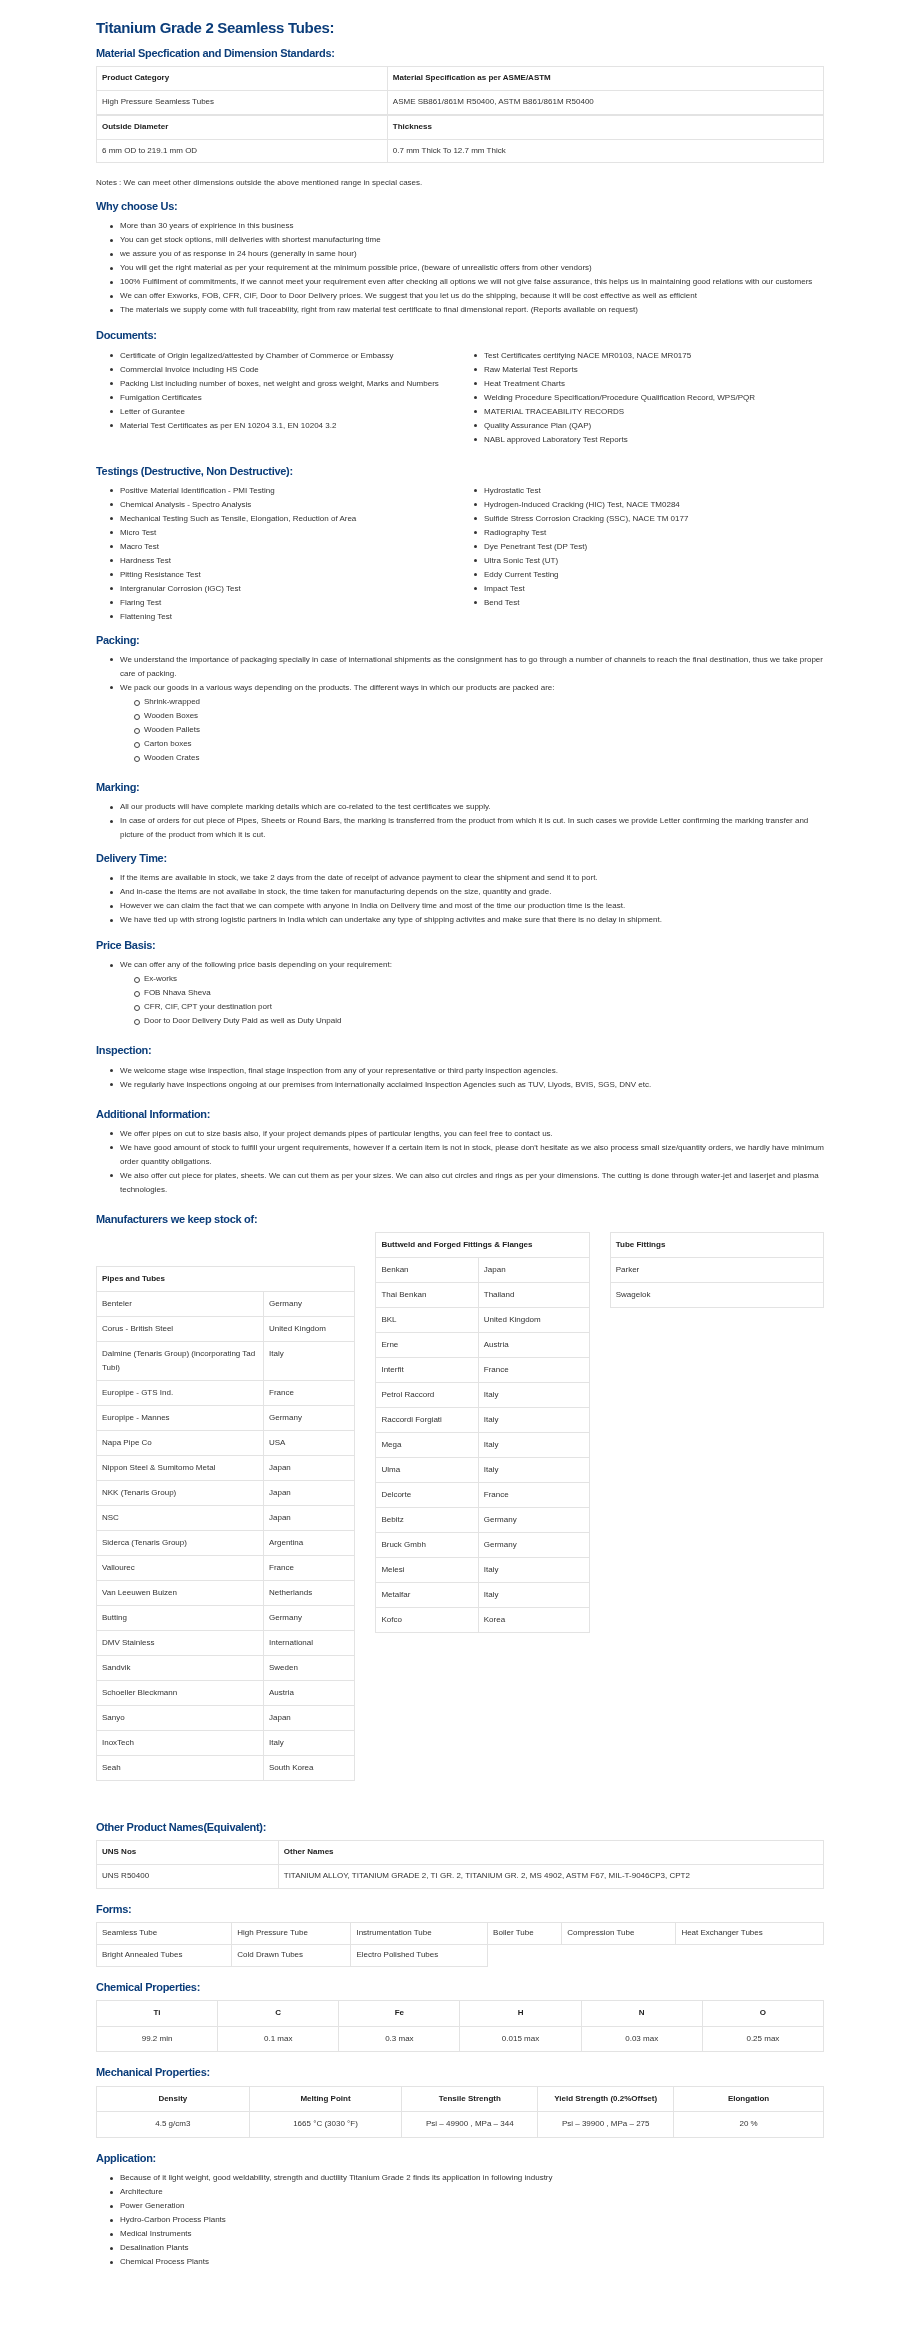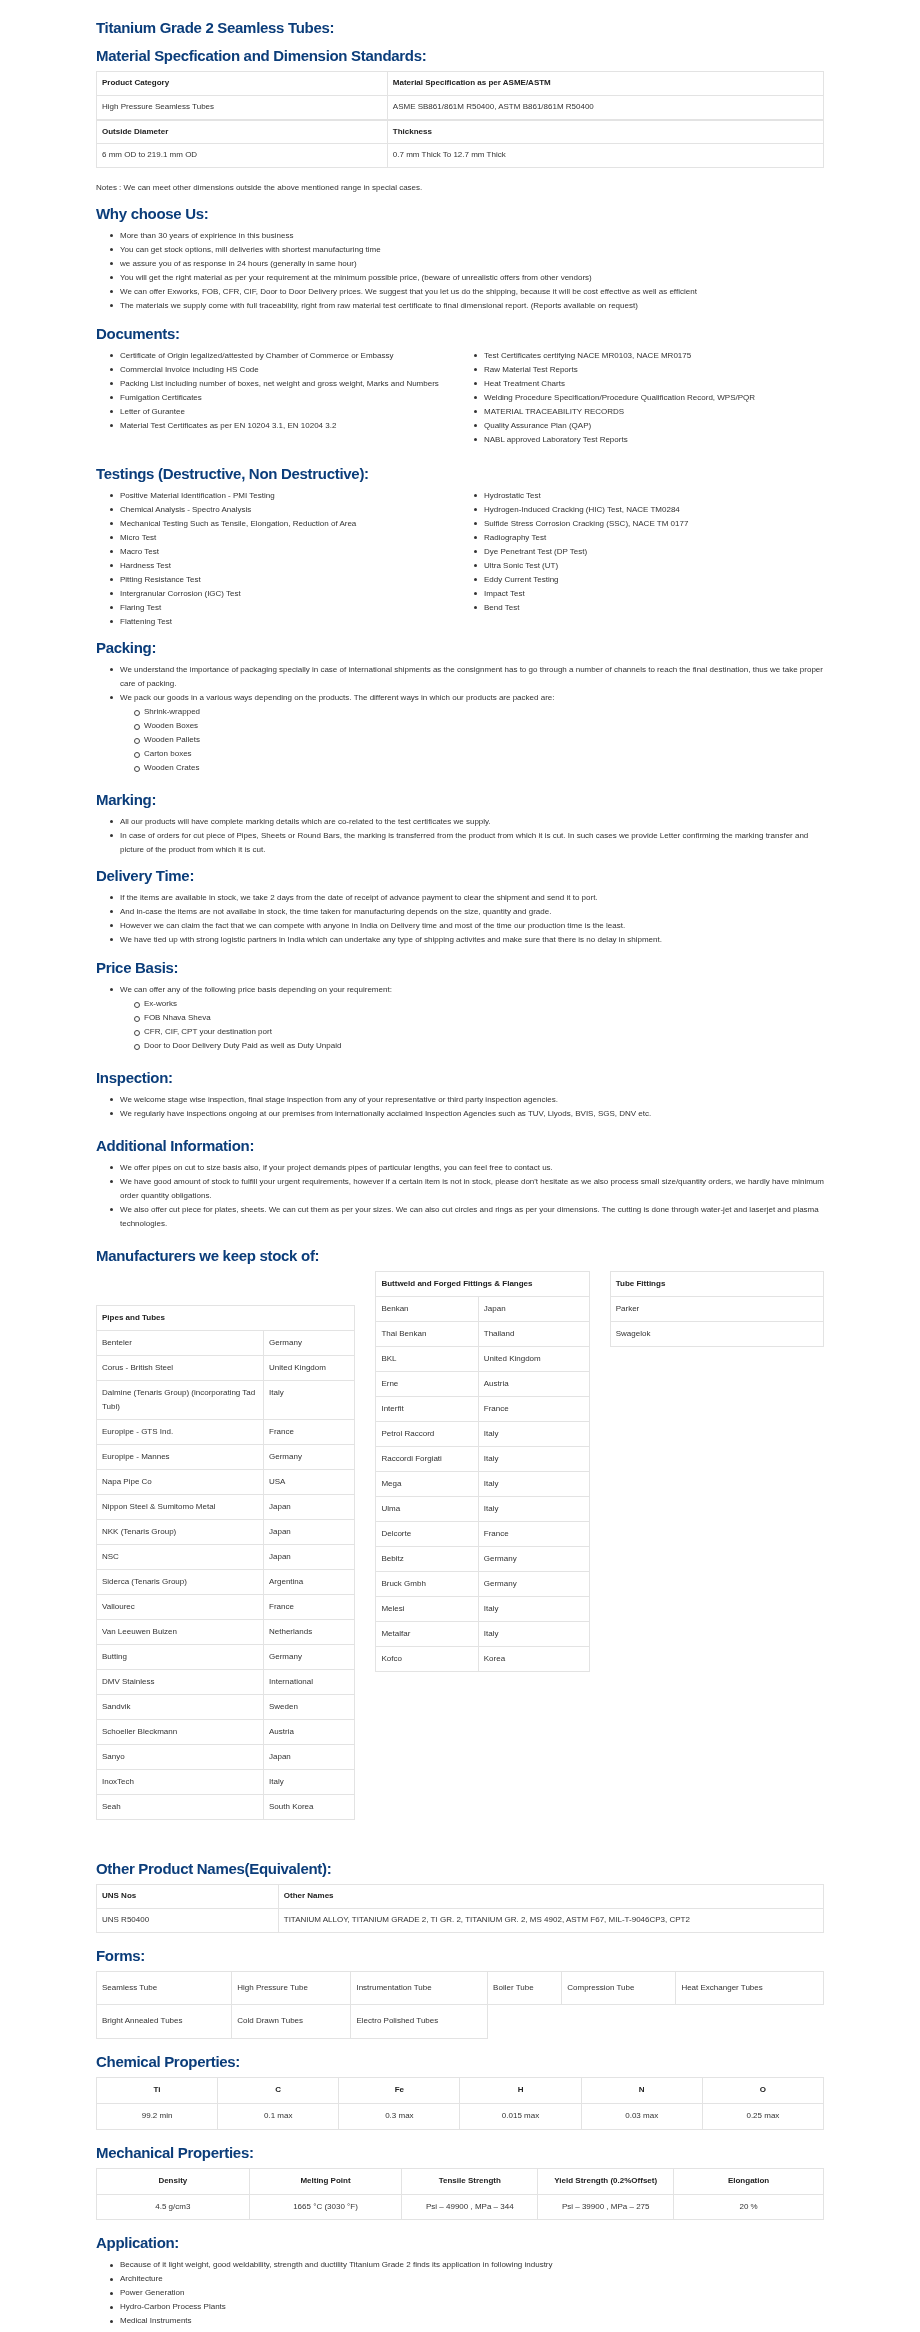--- a/index.html
+++ b/index.html
@@ -16,21 +16,21 @@
     font-family: "Liberation Sans", sans-serif;
     font-size: 15px;
     font-weight: bold;
     color: #0b3d7a;
     letter-spacing: -0.3px;
     margin: 2px 0 10px 0;
     line-height: 1.2;
   }
   h2 {
     font-family: "Liberation Sans", sans-serif;
-    font-size: 15px;
+    font-size: 11px;
     font-weight: bold;
     color: #0b3d7a;
     letter-spacing: -0.3px;
     margin: 10px 0 6px 0;
     line-height: 1.2;
   }
   table { border-collapse: collapse; width: 100%; }
   td, th {
     border: 1px solid #e3e3e3;
     padding: 5px 5px;
@@ -64,21 +64,21 @@
   .two-col { display: flex; }
   .two-col ul { flex: 1; }
   .two-col ul.left { max-width: 365px; }
   .mfr-wrap { display: flex; gap: 20px; align-items: flex-start; margin-top: 4px; }
   .mfr-wrap table td, .mfr-wrap table th { padding: 5px 5px; line-height: 14px; }
   .mfr-pipes { width: 276px; margin-top: 34px; }
   .mfr-pipes td:first-child { width: 167px; }
   .mfr-fittings { width: 228px; }
   .mfr-fittings td:first-child { width: 48%; }
   .mfr-tube { width: 228px; }
-  .forms td { padding: 10px 5px; }
+  .forms td { padding: 4px 5px; }
 </style>
 </head>
 <body>
 
 <div class="page">
 
   <h1>Titanium Grade 2 Seamless Tubes:</h1>
 
   <h2>Material Specfication and Dimension Standards:</h2>
   <table class="tbl-2col">
@@ -108,20 +108,21 @@
     </table>
 
   <p class="notes">Notes : We can meet other dimensions outside the above mentioned range in special cases.</p>
 
   <h2>Why choose Us:</h2>
   <ul>
     <li>More than 30 years of expirience in this business</li>
     <li>You can get stock options, mill deliveries with shortest manufacturing time</li>
     <li>we assure you of as response in 24 hours (generally in same hour)</li>
     <li>You will get the right material as per your requirement at the minimum possible price, (beware of unrealistic offers from other vendors)</li>
+    <li>100% Fulfilment of commitments, if we cannot meet your requirement even after checking all options we will not give false assurance, this helps us in maintaining good relations with our customers</li>
     <li>We can offer Exworks, FOB, CFR, CIF, Door to Door Delivery prices. We suggest that you let us do the shipping, because it will be cost effective as well as efficient</li>
     <li>The materials we supply come with full traceability, right from raw material test certificate to final dimensional report. (Reports available on request)</li>
   </ul>
 
   <h2 style="margin-top:12px">Documents:</h2>
   <div class="two-col">
     <ul class="left">
       <li>Certificate of Origin legalized/attested by Chamber of Commerce or Embassy</li>
       <li>Commercial Invoice including HS Code</li>
       <li>Packing List including number of boxes, net weight and gross weight, Marks and Numbers</li>

